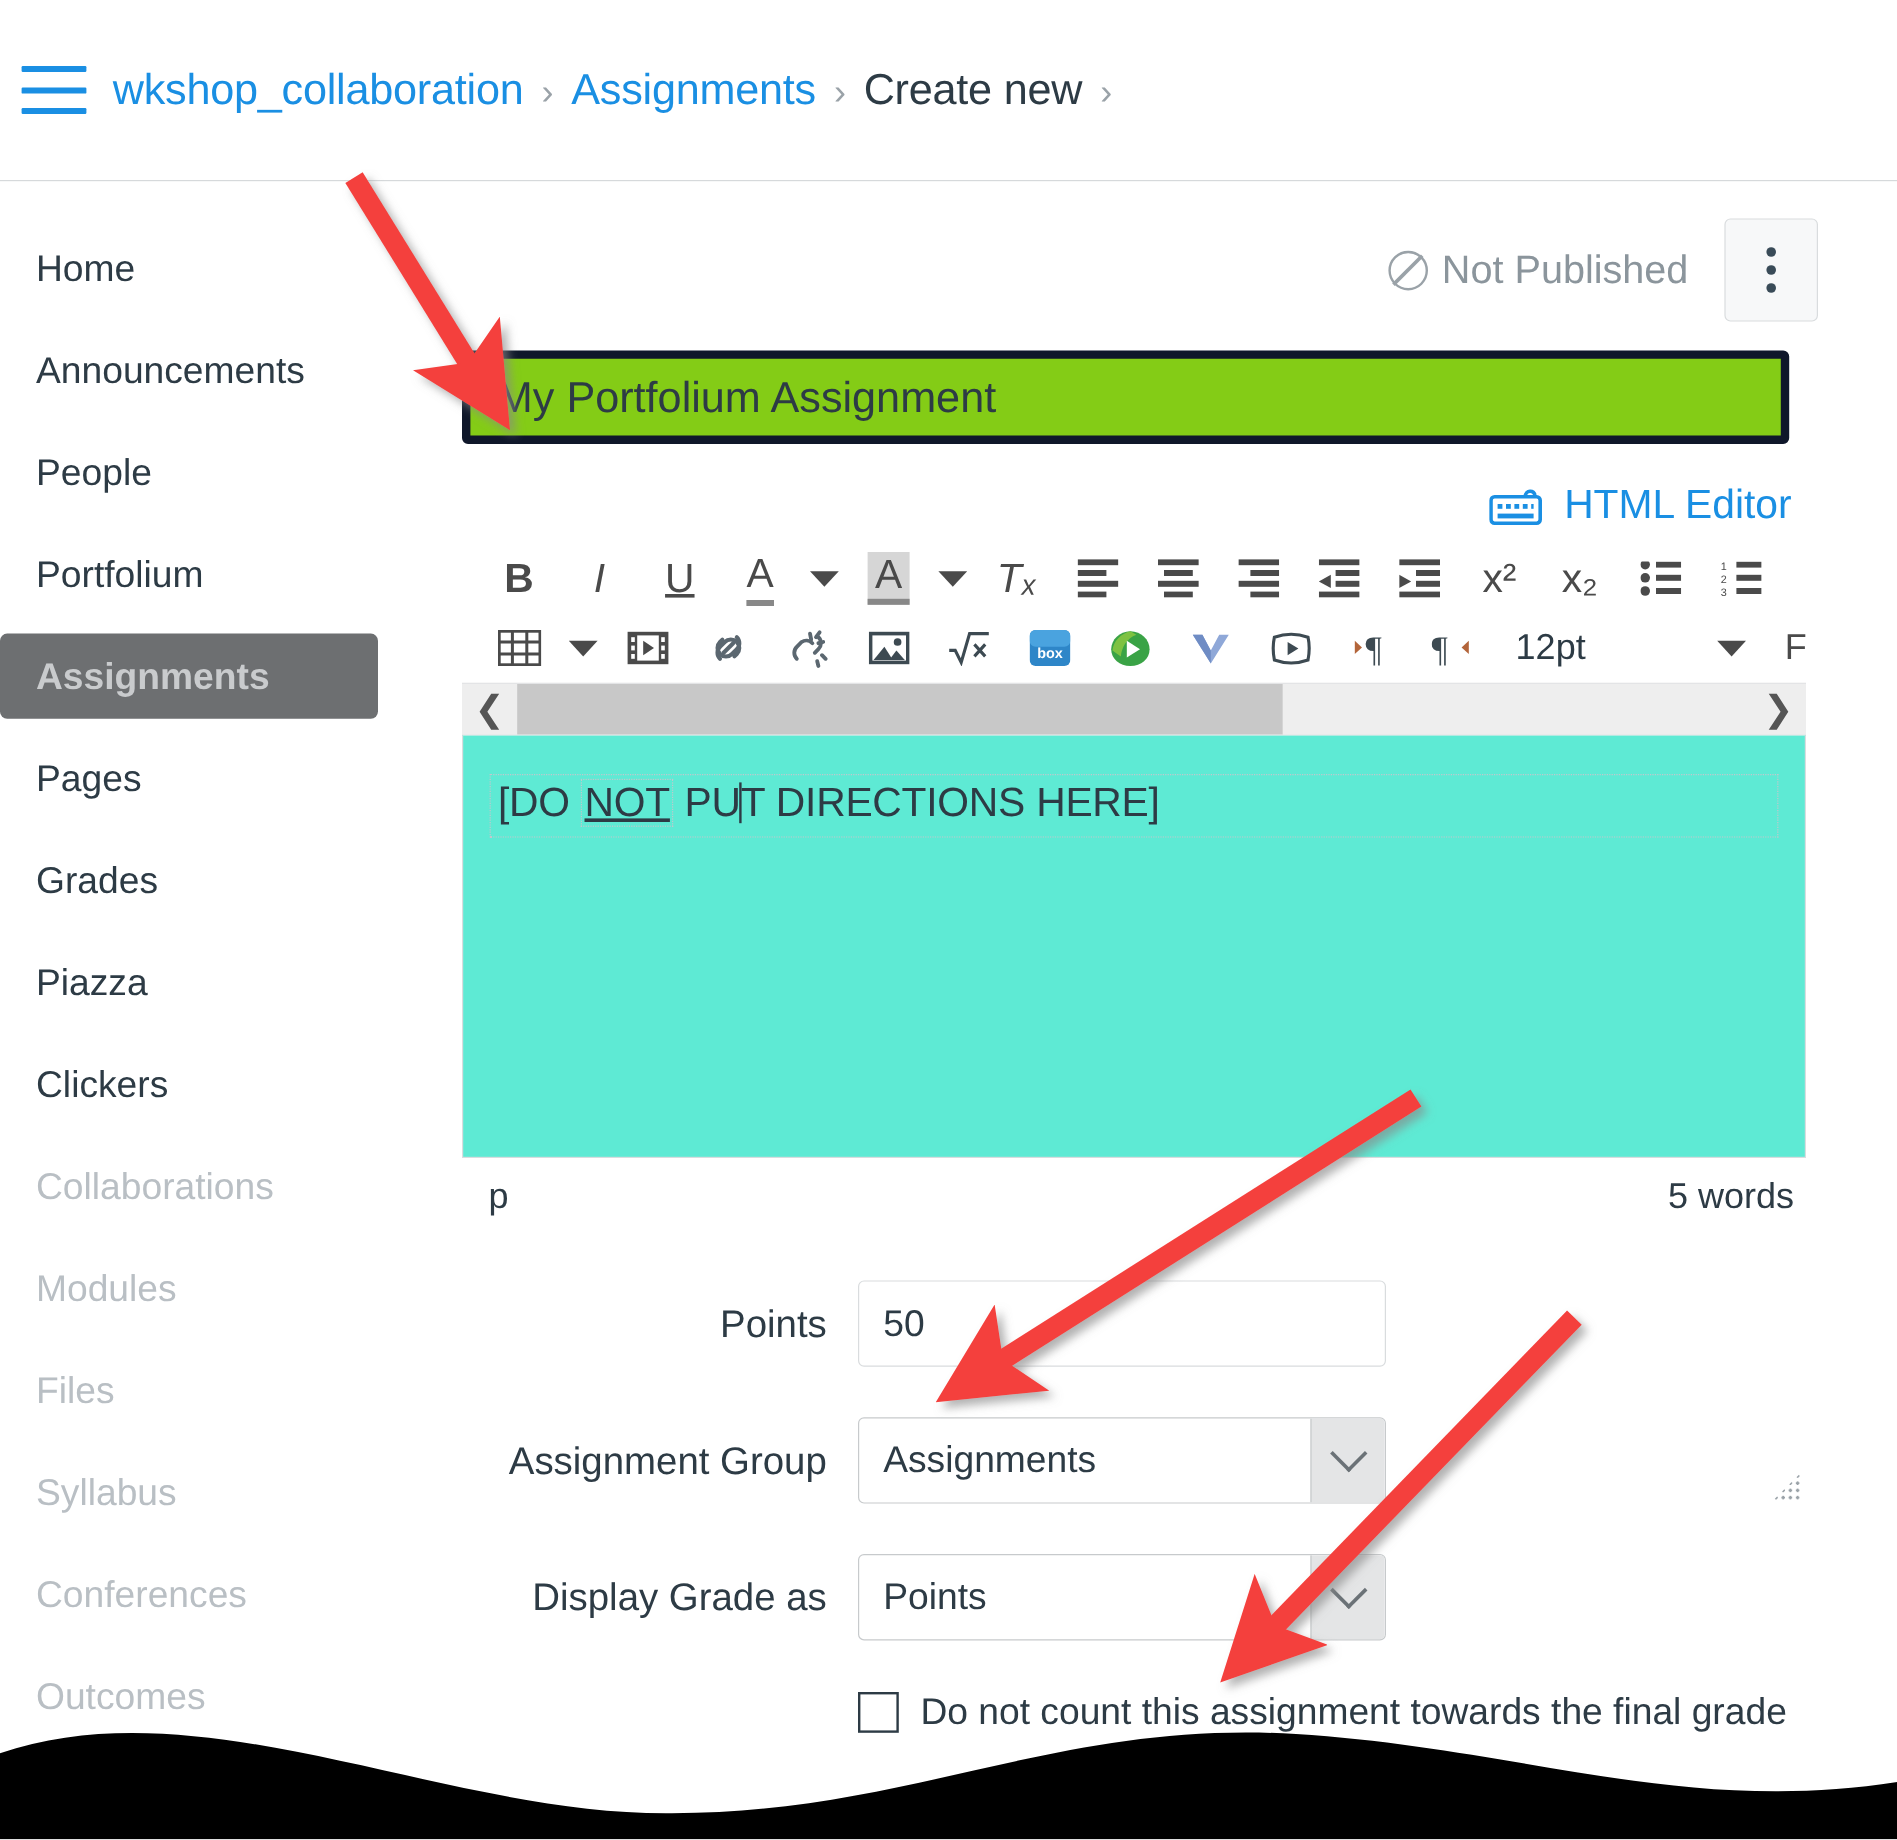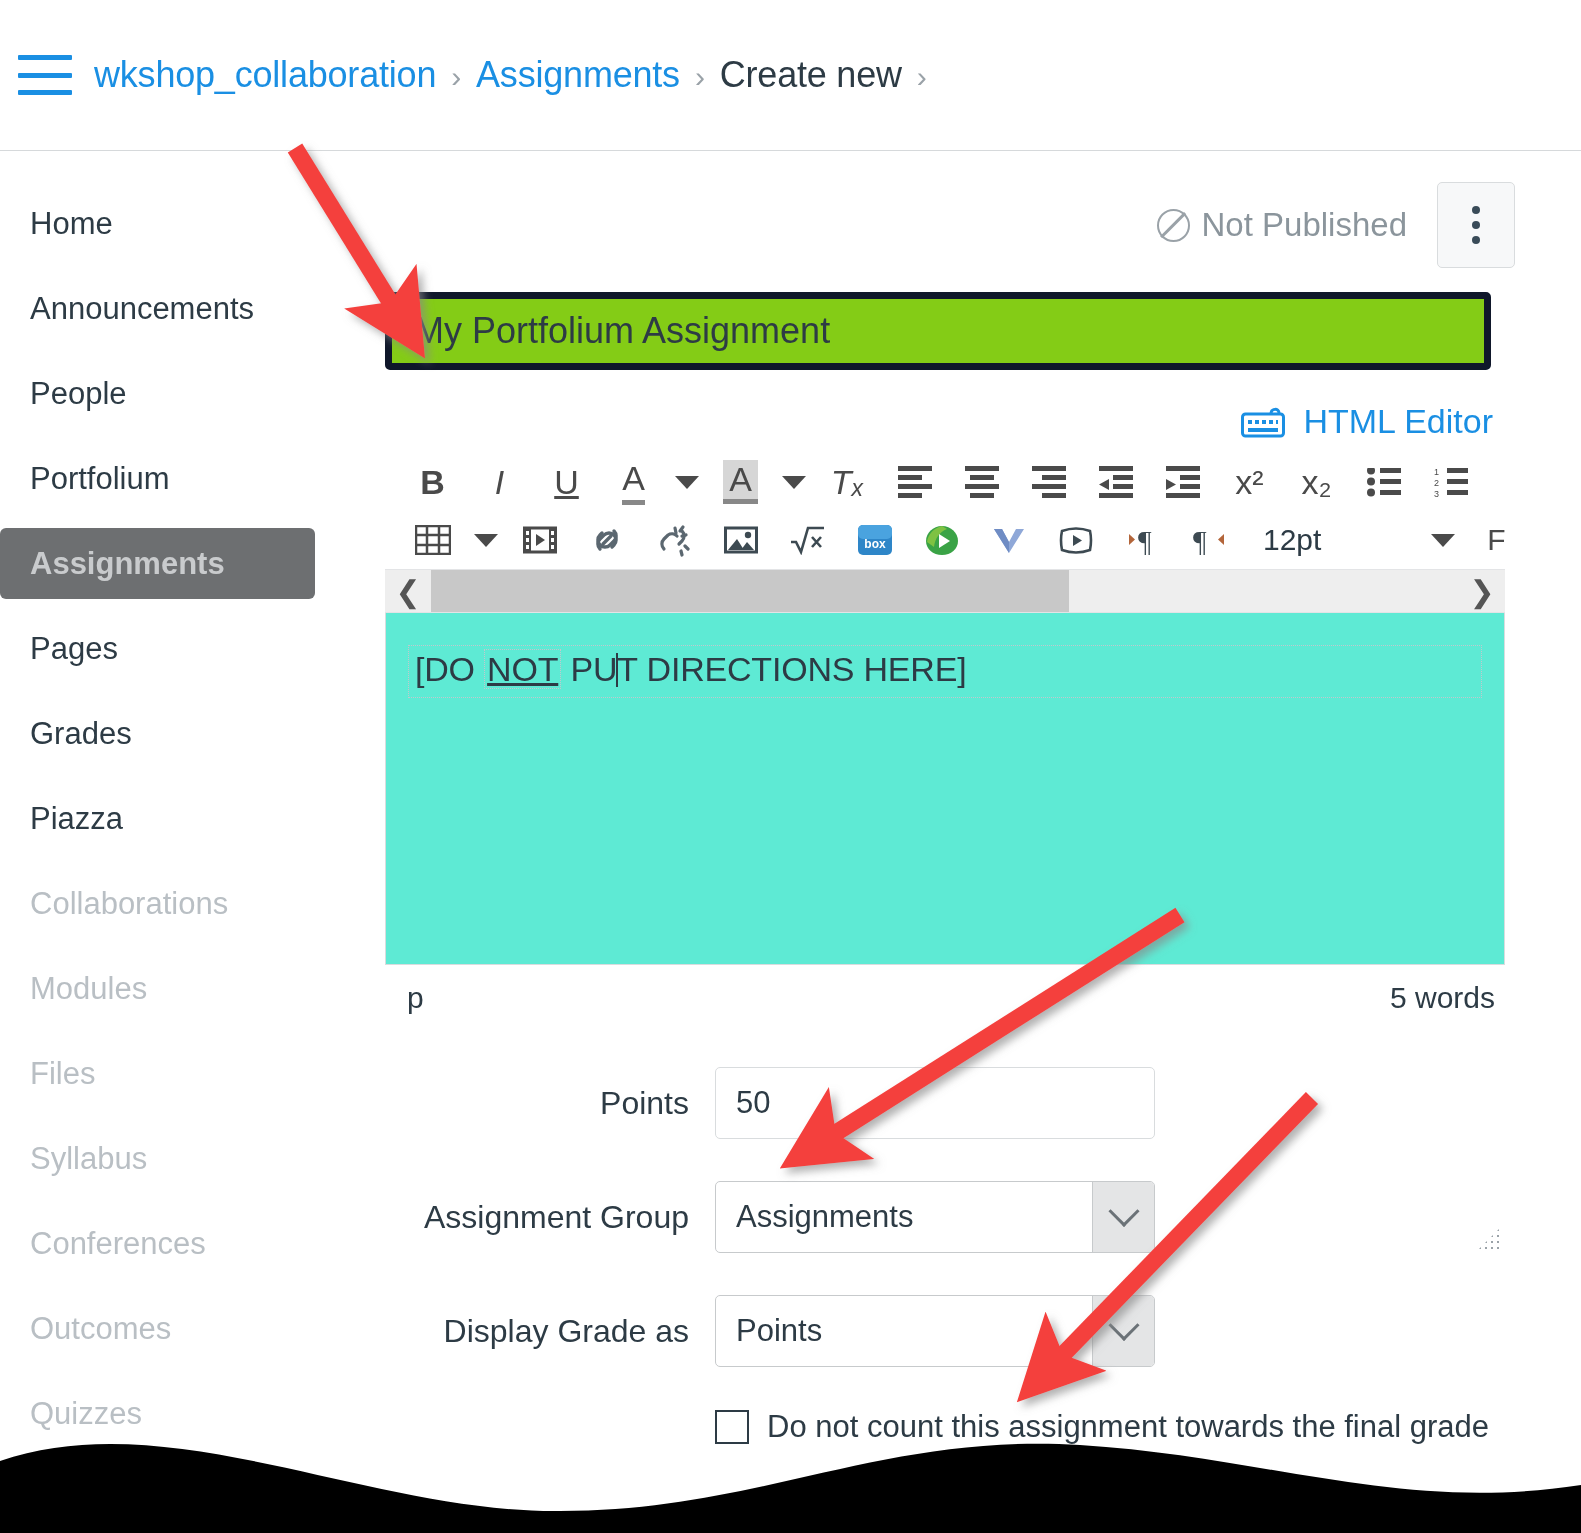--- a/index.html
+++ b/index.html
@@ -230,20 +230,21 @@
 
 <div id="sidebar">
     <div class="nav-item">Home</div>
     <div class="nav-item">Announcements</div>
     <div class="nav-item">People</div>
     <div class="nav-item">Portfolium</div>
     <div class="nav-item active">Assignments</div>
     <div class="nav-item">Pages</div>
     <div class="nav-item">Grades</div>
     <div class="nav-item">Piazza</div>
+    <div class="nav-item">Clickers</div>
     <div class="nav-item dim">Collaborations</div>
     <div class="nav-item dim">Modules</div>
     <div class="nav-item dim">Files</div>
     <div class="nav-item dim">Syllabus</div>
     <div class="nav-item dim">Conferences</div>
     <div class="nav-item dim">Outcomes</div>
     <div class="nav-item dim">Quizzes</div>
   </div>
 
 <div id="main">

